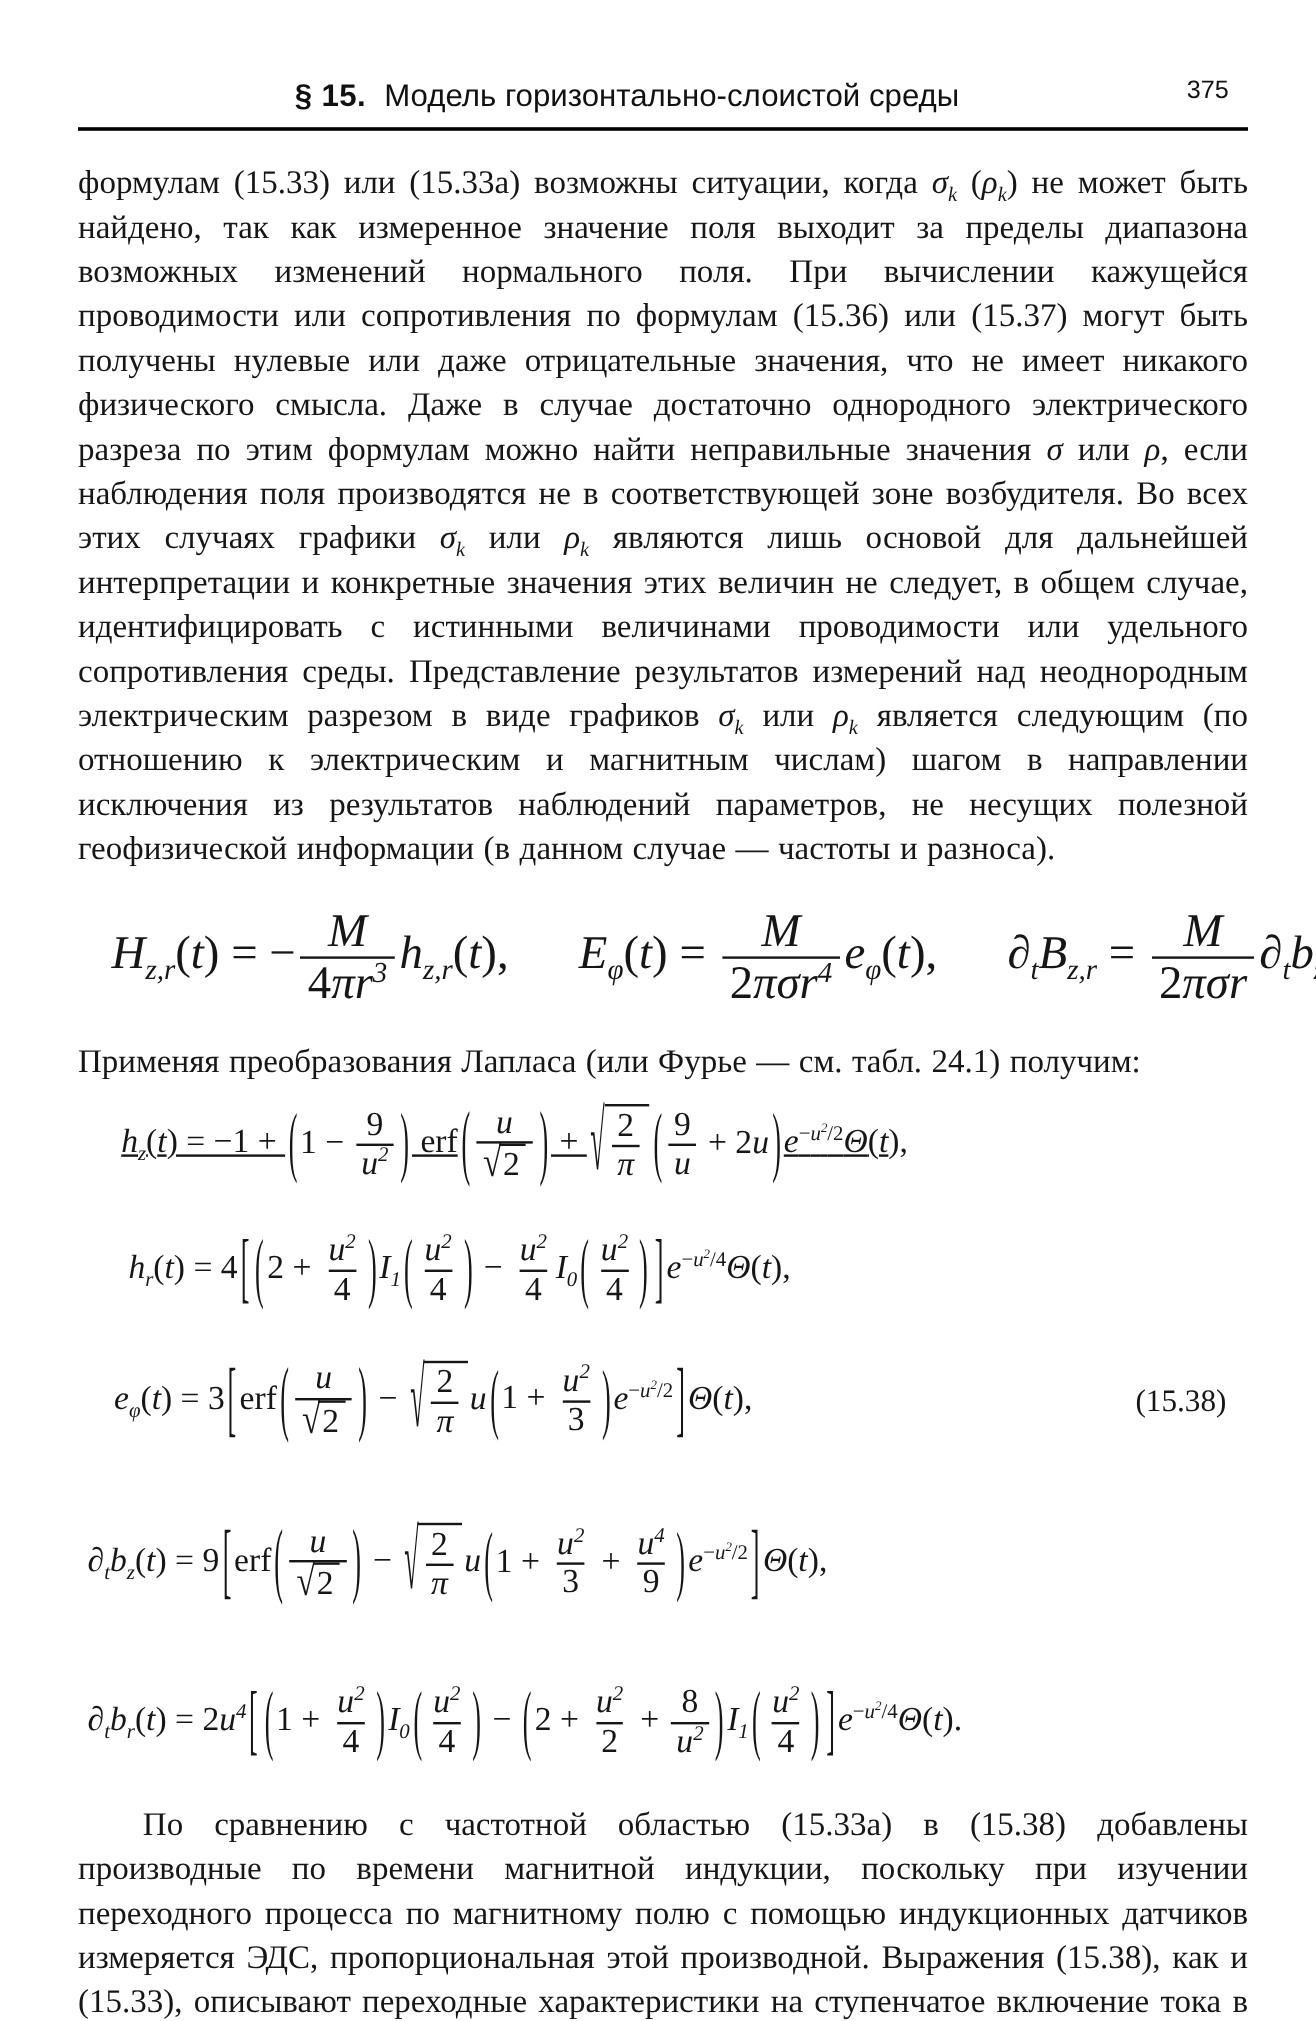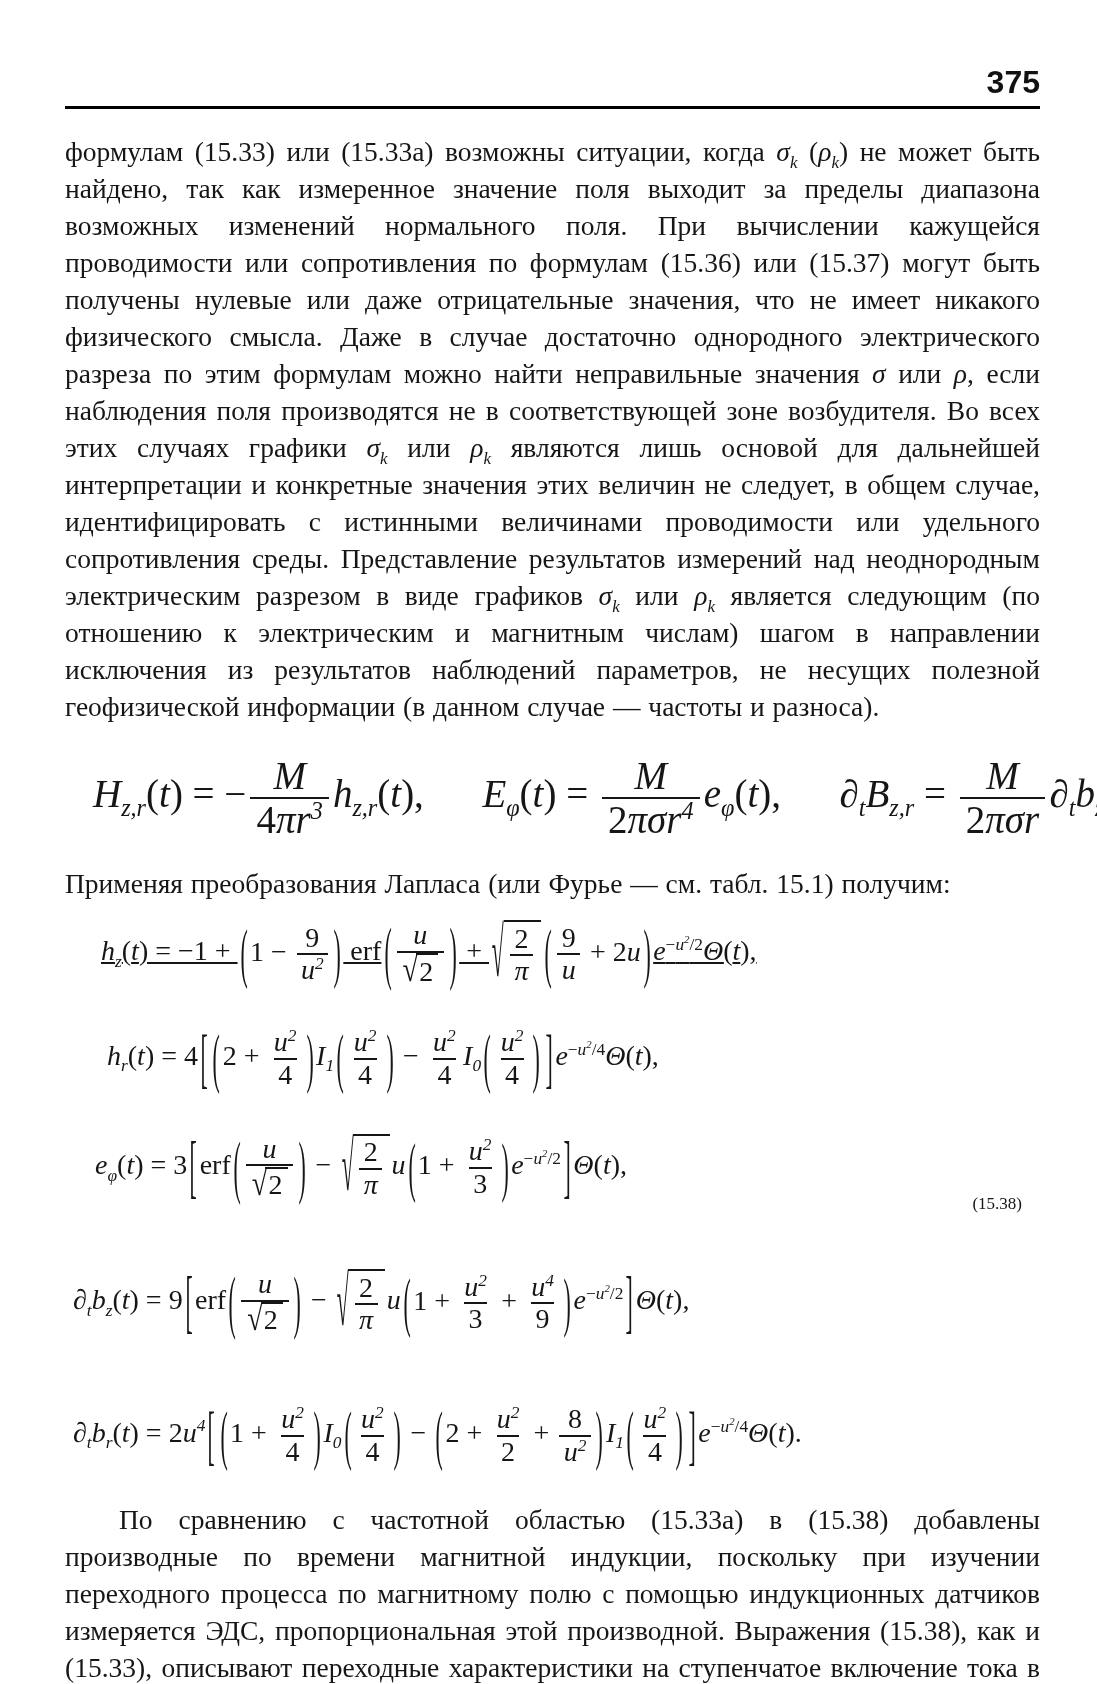--- a/index.html
+++ b/index.html
@@ -9,82 +9,86 @@
     padding:64px 57px 40px 65px;
     font-family:"Liberation Serif","DejaVu Serif",serif;
     position:relative; overflow:hidden;
   }
   
   .hdr{position:relative; height:38px;
        font-family:"Liberation Sans","DejaVu Sans",sans-serif; font-size:26px; color:#111;}
   .hdr-center{text-align:center; padding-right:60px;}
   .hdr-sec{font-weight:bold; letter-spacing:.3px;}
   .hdr-title{margin-left:8px;}
-  .hdr-page{position:absolute; right:0; top:0; font-size:32px;
-            font-family:"Liberation Sans","DejaVu Sans",sans-serif;font-weight:bold;}
+  .hdr-page{position:absolute; right:16px; top:0; font-size:21px;
+            font-family:"Liberation Sans","DejaVu Sans",sans-serif;}
   .rule{border:0; border-top:3px solid #000; margin:4px 0 24px 0;}
   
   .para{font-size:27.5px; line-height:37px; text-align:justify; margin:0; word-spacing:1px;}
   .para.indent{text-indent:54px;}
   .para sub,.para sup{line-height:0;}
   
   .mv{font-style:italic;}
   .mt{font-style:normal;}
   sub.ms{font-size:.62em; font-style:italic; line-height:0;}
   sup.me{font-size:.62em; font-style:italic; line-height:0;}
   .eq{font-size:39px; line-height:1.1; white-space:nowrap; margin:28px 0;}
   .eqdefs{padding-left:28px; margin:30px 0 24px 0;}
   .eqgroup{position:relative; margin:10px 0 16px 0;}
   .eqgroup .eq{font-size:28px;}
   .el1{padding-left:36px; margin:18px 0 40px 0;text-decoration:underline;}
   .el2{padding-left:42px; margin:40px 0;}
   .el3{padding-left:30px; margin:44px 0; position:relative;}
   .el4{padding-left:8px;  margin:68px 0;}
   .el5{padding-left:8px;  margin:44px 0 34px 0;}
   .eqnum{position:absolute; right:18px; top:50%; transform:translateY(-50%);
-         font-style:normal; font-size:17px;margin-top:36px;}
+         font-style:normal; font-size:26px;}
   .mf{display:inline-flex; flex-direction:column; align-items:center;
       vertical-align:middle; margin:0 .1em; line-height:1.08;}
   .fn,.fd{display:block; padding:0 .16em; white-space:nowrap; text-align:center;}
   .fd{border-top:2px solid currentColor;}
   .mq{display:inline-flex; align-items:center; vertical-align:middle; margin:0 .05em;}
   .rad{display:inline-block; line-height:1; transform-origin:55% 50%; margin-right:-2px;}
   .rc{display:inline-flex; align-items:center; border-top:2px solid currentColor;
       padding:.05em .18em .05em .12em; line-height:1.05;}
   .mg{display:inline-flex; align-items:center; vertical-align:middle; margin:0 .04em;}
   .gc{display:inline-block; white-space:nowrap; padding:0 .03em; line-height:1.05;}
   .sd{display:inline-block; line-height:1; padding:0 .02em; transform-origin:50% 50%;}
   .msp{display:inline-block;}
 </style>
 </head>
 <body>
 
 <div class="page">
 
   <header class="hdr">
+    <div class="hdr-center">
+      <span class="hdr-sec">§ 15.</span>
+      <span class="hdr-title">Модель горизонтально-слоистой среды</span>
+    </div>
     <span class="hdr-page">375</span>
   </header>
 
   <hr class="rule">
 
   <p class="para"><span class="mt">формулам (15.33) или (15.33а) возможны ситуации, когда </span><span class="mv">σ</span><sub class="ms">k</sub><span class="mt"> (</span><span class="mv">ρ</span><sub class="ms">k</sub><span class="mt">) не может быть найдено, так как измеренное значение поля выходит за пределы диапазона возможных изменений нормального поля. При вычислении кажущейся проводимости или сопротивления по формулам (15.36) или (15.37) могут быть получены нулевые или даже отрицательные значения, что не имеет никакого физического смысла. Даже в случае достаточно однородного электрического разреза по этим формулам можно найти неправильные значения </span><span class="mv">σ</span><span class="mt"> или </span><span class="mv">ρ</span><span class="mt">, если наблюдения поля производятся не в соответствующей зоне возбудителя. Во всех этих случаях графики </span><span class="mv">σ</span><sub class="ms">k</sub><span class="mt"> или </span><span class="mv">ρ</span><sub class="ms">k</sub><span class="mt"> являются лишь основой для дальнейшей интерпретации и конкретные значения этих величин не следует, в общем случае, идентифицировать с истинными величинами проводимости или удельного сопротивления среды. Представление результатов измерений над неоднородным электрическим разрезом в виде графиков </span><span class="mv">σ</span><sub class="ms">k</sub><span class="mt"> или </span><span class="mv">ρ</span><sub class="ms">k</sub><span class="mt"> является следующим (по отношению к электрическим и магнитным числам) шагом в направлении исключения из результатов наблюдений параметров, не несущих полезной геофизической информации (в данном случае — частоты и разноса).</span></p>
 
 
   <div class="eq eqdefs"><span class="mv">H</span><sub class="ms">z,r</sub><span class="mt">(</span><span class="mv">t</span><span class="mt">) = −</span><span class="mf">
         <span class="fn"><span class="mv">M</span></span>
         <span class="fd"><span class="mt">4</span><span class="mv">πr</span><sup class="me">3</sup></span>
       </span><span class="mv">h</span><sub class="ms">z,r</sub><span class="mt">(</span><span class="mv">t</span><span class="mt">),</span><span class="msp" style="width: 1.5em;"></span><span class="mv">E</span><sub class="ms">φ</sub><span class="mt">(</span><span class="mv">t</span><span class="mt">) = </span><span class="mf">
         <span class="fn"><span class="mv">M</span></span>
         <span class="fd"><span class="mt">2</span><span class="mv">πσr</span><sup class="me">4</sup></span>
       </span><span class="mv">e</span><sub class="ms">φ</sub><span class="mt">(</span><span class="mv">t</span><span class="mt">),</span><span class="msp" style="width: 1.5em;"></span><span class="mv">∂</span><sub class="ms">t</sub><span class="mv">B</span><sub class="ms">z,r</sub><span class="mt"> = </span><span class="mf">
         <span class="fn"><span class="mv">M</span></span>
         <span class="fd"><span class="mt">2</span><span class="mv">πσr</span></span>
       </span><span class="mv">∂</span><sub class="ms">t</sub><span class="mv">b</span><sub class="ms">z,r</sub><span class="mt">.</span></div>
 
-  <p class="para"><span class="mt">Применяя преобразования Лапласа (или Фурье — см. табл. 15.1) получим:</span></p>
+  <p class="para"><span class="mt">Применяя преобразования Лапласа (или Фурье — см. табл. 24.1) получим:</span></p>
 
   <div class="eqgroup">
     <div class="eq el1"><span class="mv">h</span><sub class="ms">z</sub><span class="mt">(</span><span class="mv">t</span><span class="mt">) = −1 + </span><span class="mg">
           <span class="sd" style="transform: scale(0.78, 2.32);">(</span>
           <span class="gc"><span class="mt">1 − </span><span class="mf">
               <span class="fn"><span class="mt">9</span></span>
               <span class="fd"><span class="mv">u</span><sup class="me">2</sup></span>
             </span></span>
           <span class="sd" style="transform: scale(0.78, 2.32);">)</span>
         </span><span class="mt"> erf</span><span class="mg">

